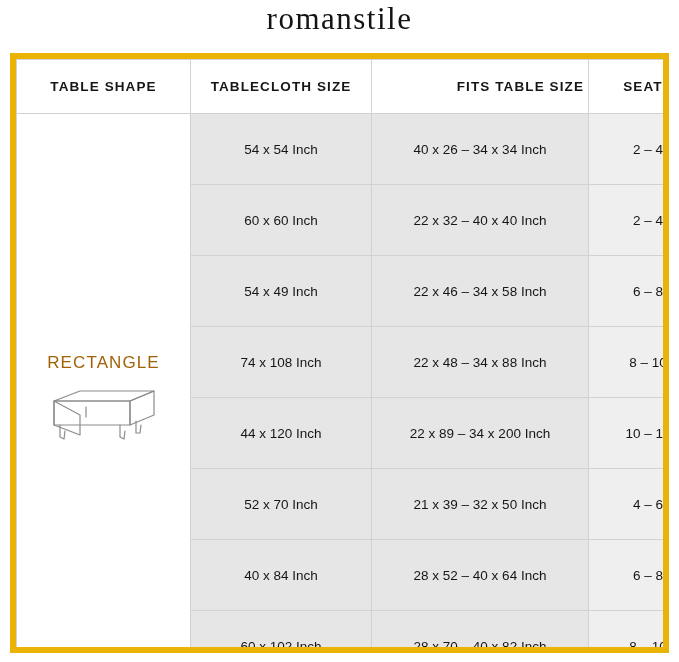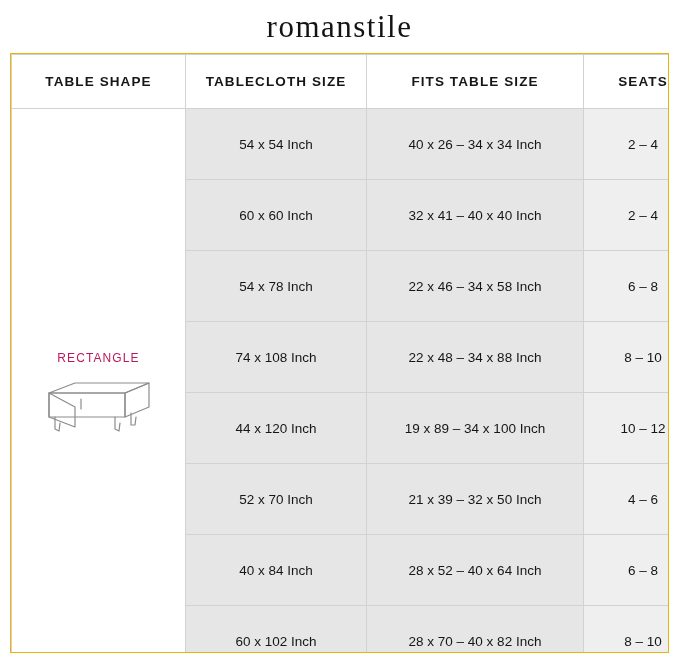--- a/index.html
+++ b/index.html
@@ -19,32 +19,31 @@
     width: 679px;
     height: 662px;
     background: #ffffff;
   }
   .brand {
     text-align: center;
     font-family: "Liberation Serif", serif;
     font-size: 31px;
     letter-spacing: 1.5px;
     color: #131313;
-    padding-top: 8px;
     height: 42px;
     line-height: 38px;
     font-weight: 400;
   }
   .table-wrap {
     position: absolute;
     left: 10px;
     top: 53px;
     width: 659px;
     height: 600px;
-    border: 1px solid #eab308;
+    border: 6px solid #eab308;
     box-sizing: border-box;
     overflow: hidden;
   }
   table.size-chart {
     border-collapse: collapse;
     width: 100%;
     height: 100%;
     table-layout: fixed;
   }
   table.size-chart th,
@@ -59,37 +58,37 @@
   thead th {
     height: 53px;
     font-size: 14.5px;
     letter-spacing: 1.1px;
     font-weight: 700;
     background: #ffffff;
     color: #111111;
   }
   thead th.shape-head { width: 165px; }
   thead th.cloth-head { width: 172px; margin-top: 15px; }
-  thead th.fits-head  { width: 208px; }
+  thead th.fits-head  { width: 208px; text-align: right; }
   thead th.seats-head { width: 110px; }
 
   td.shape-cell {
     background: #ffffff;
     vertical-align: middle;
   }
   td.cloth-cell, td.fits-cell {
     background: #e6e6e6;
   }
   td.seats-cell {
     background: #efefef;
   }
   .shape-label {
-    font-size: 12px;
+    font-size: 17px;
     letter-spacing: 1.1px;
-    color: #be185d;
+    color: #a16207;
     margin-bottom: 14px;
   }
   .shape-art {
     display: block;
     margin: 0 auto;
   }
   tbody tr td {
     height: 70px;
   }
 </style>
@@ -126,36 +125,36 @@
                 <path d="M36 20 L36 30"></path>
               </g>
             </svg>
           </td>
           <td class="cloth-cell">54 x 54 Inch</td>
           <td class="fits-cell">40 x 26 – 34 x 34 Inch</td>
           <td class="seats-cell">2 – 4</td>
         </tr>
         <tr>
           <td class="cloth-cell">60 x 60 Inch</td>
-          <td class="fits-cell">32 x 41 – 40 x 40 Inch</td>
+          <td class="fits-cell">22 x 32 – 40 x 40 Inch</td>
           <td class="seats-cell">2 – 4</td>
         </tr>
         <tr>
-          <td class="cloth-cell">54 x 78 Inch</td>
+          <td class="cloth-cell">54 x 49 Inch</td>
           <td class="fits-cell">22 x 46 – 34 x 58 Inch</td>
           <td class="seats-cell">6 – 8</td>
         </tr>
         <tr>
           <td class="cloth-cell">74 x 108 Inch</td>
           <td class="fits-cell">22 x 48 – 34 x 88 Inch</td>
           <td class="seats-cell">8 – 10</td>
         </tr>
         <tr>
           <td class="cloth-cell">44 x 120 Inch</td>
-          <td class="fits-cell">19 x 89 – 34 x 100 Inch</td>
+          <td class="fits-cell">22 x 89 – 34 x 200 Inch</td>
           <td class="seats-cell">10 – 12</td>
         </tr>
         <tr>
           <td class="cloth-cell">52 x 70 Inch</td>
           <td class="fits-cell">21 x 39 – 32 x 50 Inch</td>
           <td class="seats-cell">4 – 6</td>
         </tr>
         <tr>
           <td class="cloth-cell">40 x 84 Inch</td>
           <td class="fits-cell">28 x 52 – 40 x 64 Inch</td>

